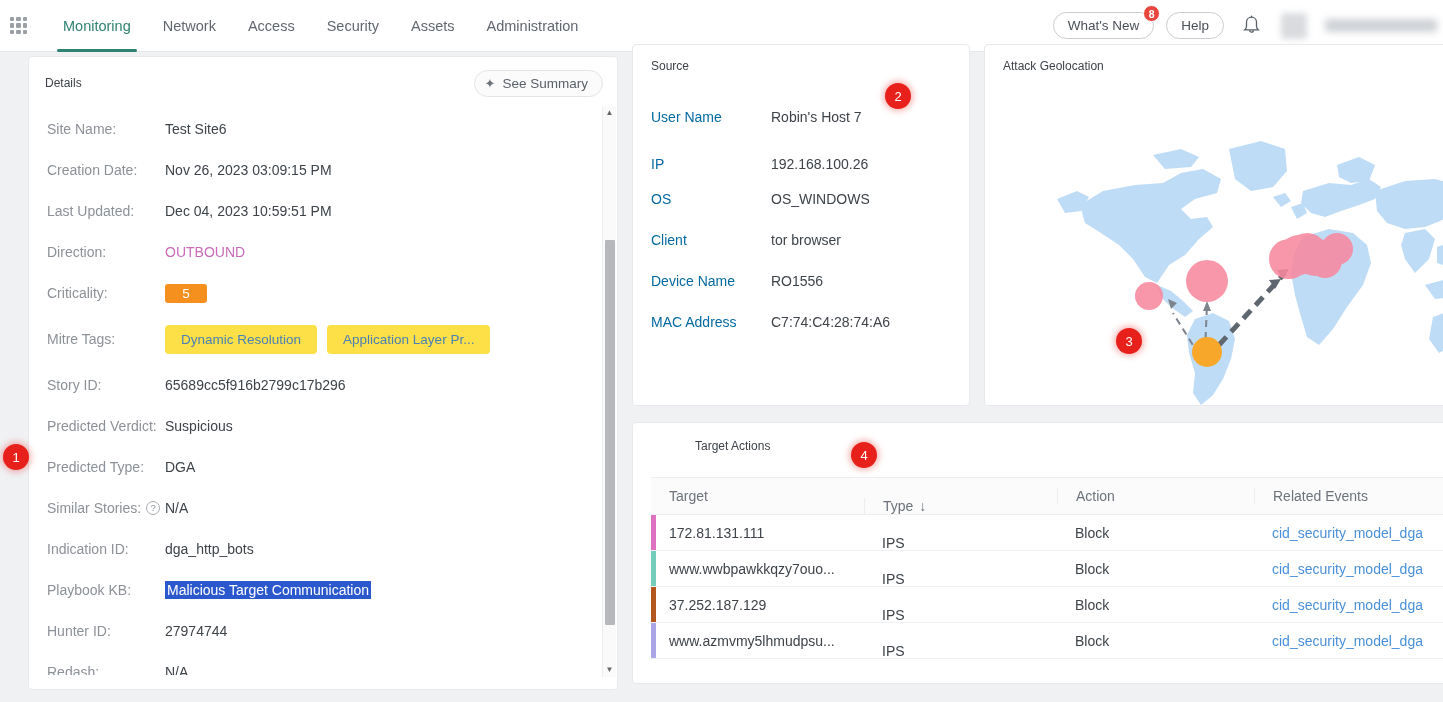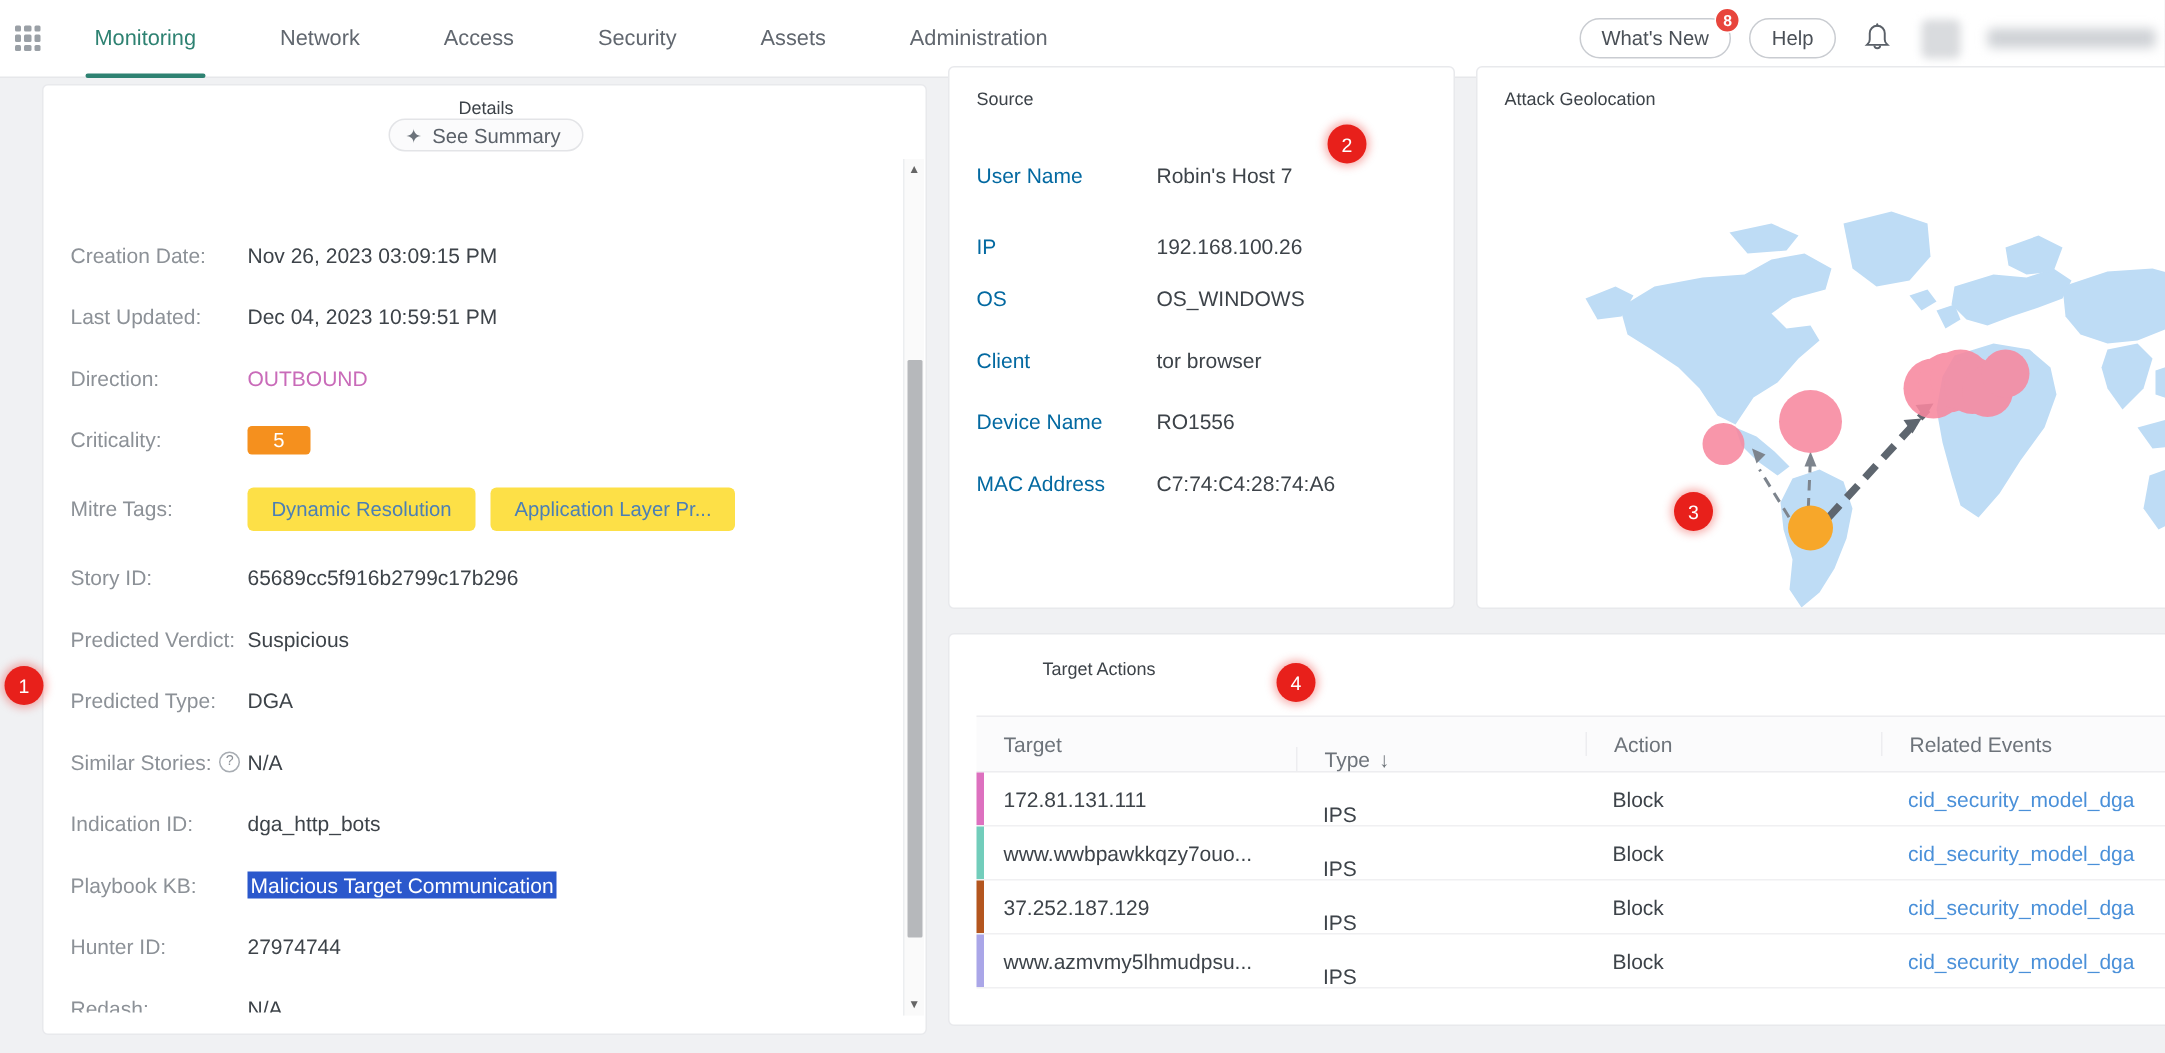--- a/index.html
+++ b/index.html
@@ -20,21 +20,21 @@
   }
   .apps-icon {
     width: 17px; height: 17px;
     margin-left: 10px; margin-right: 20px;
     display: grid;
     grid-template-columns: repeat(3, 1fr);
     grid-template-rows: repeat(3, 1fr);
     gap: 2px;
   }
   .apps-icon i { display: block; background: #9aa0a6; border-radius: 1px; }
-  .navtabs { display: flex; align-items: stretch; height: 52px; gap: 24px; }
+  .navtabs { display: flex; align-items: stretch; height: 52px; }
   .navtab {
     position: relative;
     display: flex; align-items: center;
     padding: 0 16px;
     font-size: 14.5px;
     color: #61676f;
     cursor: pointer;
     white-space: nowrap;
   }
   .navtab.active { color: #2e8272; }
@@ -86,21 +86,21 @@
     border-radius: 4px;
   }
   .card-title {
     font-size: 12px; color: #3d4349; font-weight: normal;
   }
 
   
   #details-card { left: 28px; top: 56px; width: 590px; height: 634px; }
   #details-header {
     position: absolute; left: 16px; top: 8px; right: 14px; height: 36px;
-    display: flex; align-items: center; justify-content: space-between; flex-direction: column;
+    display: flex; align-items: center; justify-content: space-between;
   }
   .summary-btn {
     border: 1px solid #e3e4e7; border-radius: 16px;
     height: 27px; padding: 0 14px 0 10px;
     display: flex; align-items: center; gap: 7px;
     font-size: 13.5px; color: #5b6169; background: #fbfbfc;
     cursor: pointer;
   }
   .sparkle { font-size: 13px; color: #6c737b; line-height: 1; }
 
@@ -277,20 +277,24 @@
 <div class="card" id="details-card">
   <div id="details-header">
     <div class="card-title">Details</div>
     <div class="summary-btn">
       <span class="sparkle">✦</span>
       <span>See Summary</span>
     </div>
   </div>
 
   <div id="details-scroll">
+    <div class="drow" style="top:15px">
+      <div class="dlabel">Site Name:</div>
+      <div class="dvalue">Test Site6</div>
+    </div>
     <div class="drow" style="top:56px">
       <div class="dlabel">Creation Date:</div>
       <div class="dvalue">Nov 26, 2023 03:09:15 PM</div>
     </div>
     <div class="drow" style="top:97px">
       <div class="dlabel">Last Updated:</div>
       <div class="dvalue">Dec 04, 2023 10:59:51 PM</div>
     </div>
     <div class="drow" style="top:138px">
       <div class="dlabel">Direction:</div>

